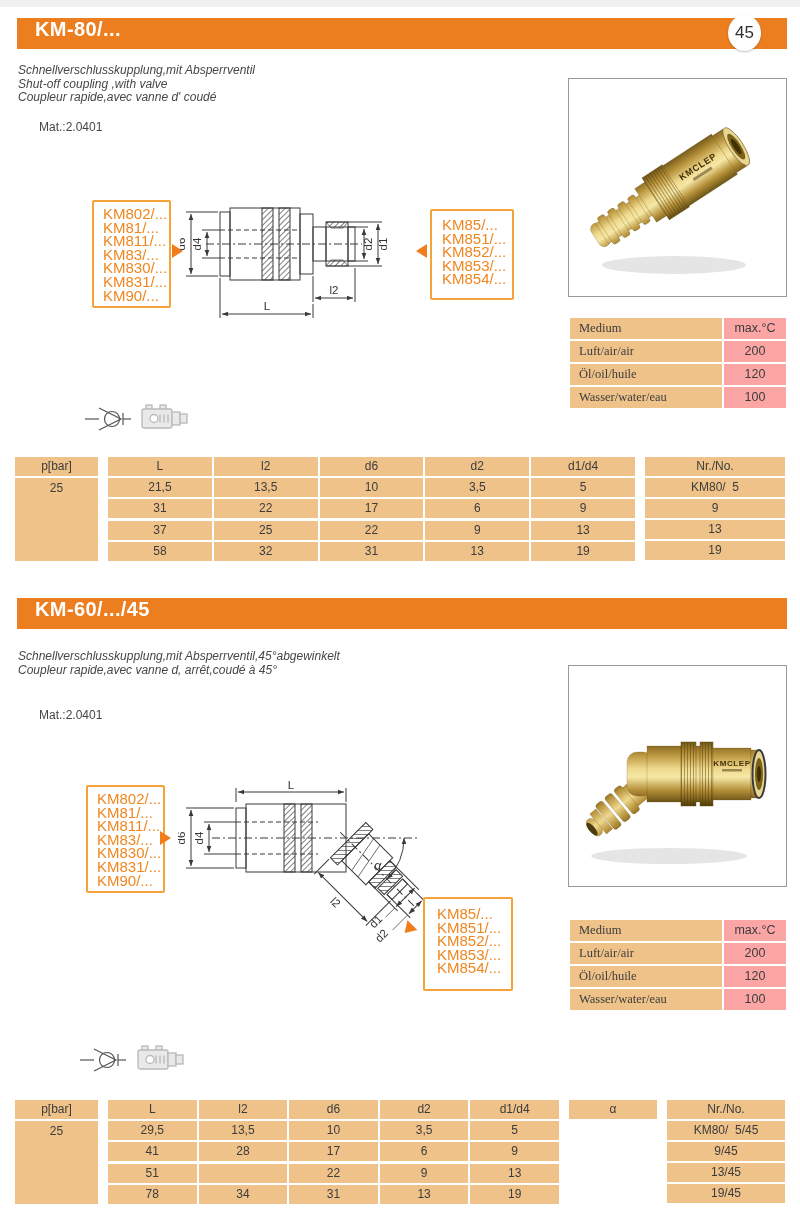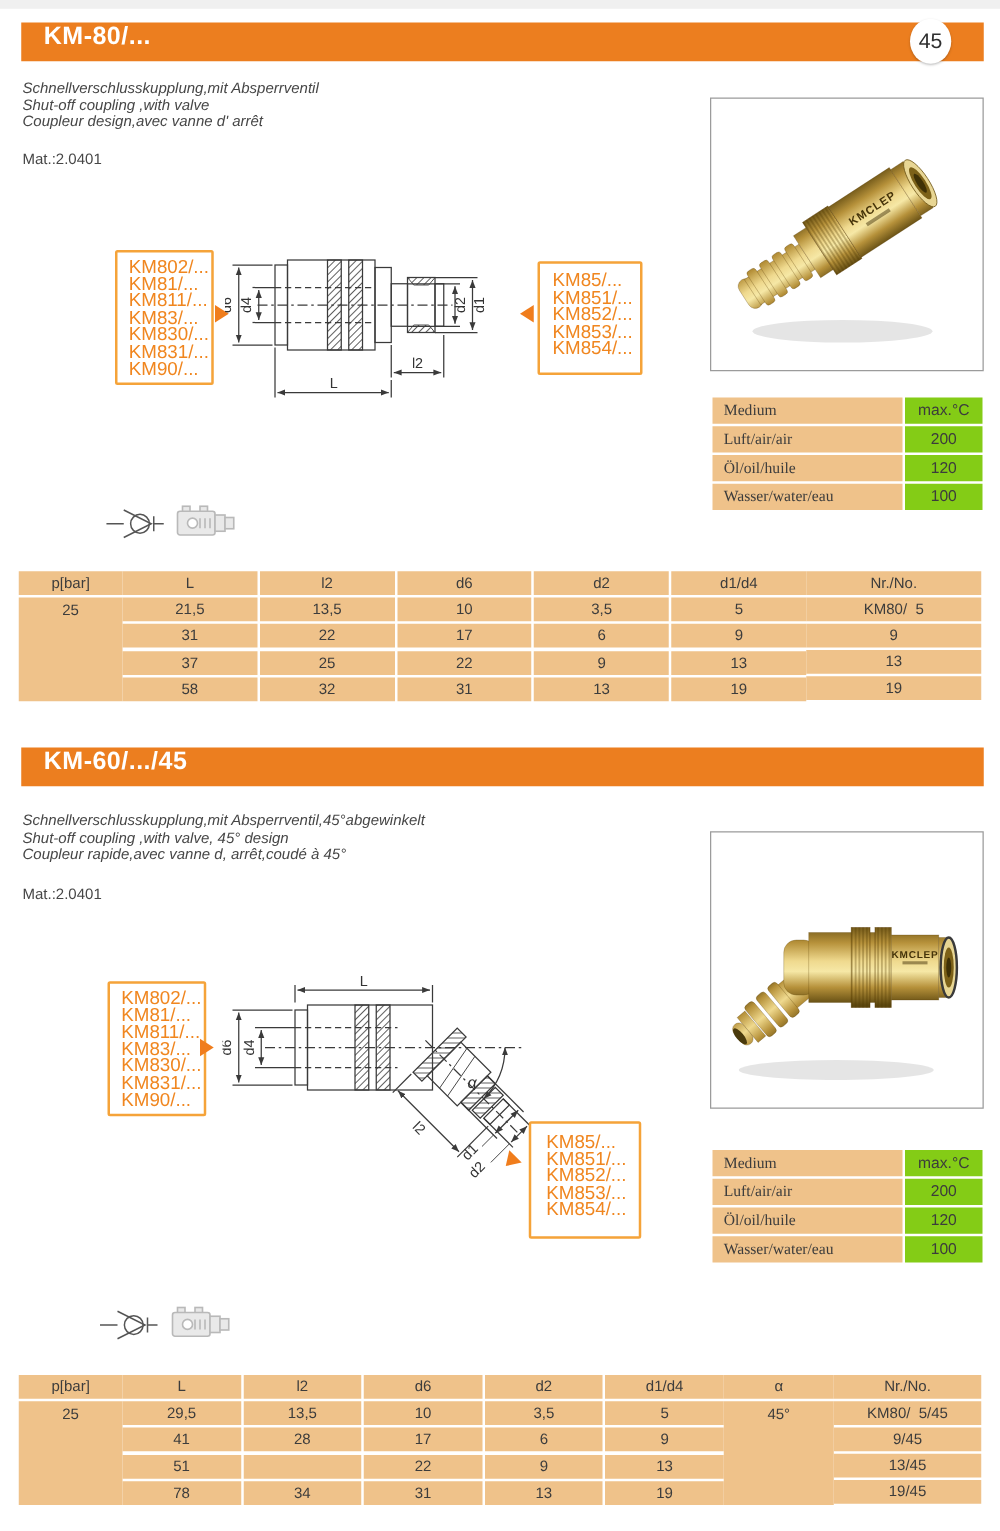--- a/index.html
+++ b/index.html
@@ -6,34 +6,34 @@
   .page{position:relative;width:800px;height:1225px;background:#fff;overflow:hidden;
         font-family:"Liberation Sans",sans-serif;}
   .topstrip{position:absolute;left:0;top:0;width:800px;height:7px;background:#f0f0f0;}
   .bar{position:absolute;left:17px;width:770px;height:31px;background:#ec7e1f;color:#fff;
        display:flex;align-items:flex-start;}
   .bar .t{font-size:20px;font-weight:bold;margin-left:18px;letter-spacing:.4px;}
   .badge{position:absolute;left:728px;top:15px;width:33px;height:36px;background:#fff;
          border-radius:50%;display:flex;align-items:center;justify-content:center;
          font-size:17px;font-weight:normal;color:#2f2f2f;box-shadow:0 1px 2px rgba(0,0,0,.25);}
   .desc{position:absolute;font-size:12px;line-height:13.5px;color:#464646;font-style:italic;}
-  .mat{position:absolute;font-size:12px;color:#464646;}
+  .mat{position:absolute;font-size:12px;color:#464646;margin-left:21px;}
   .photo{position:absolute;background:#fff;border:1px solid #9b9b9b;}
   .modelbox{position:absolute;border:2px solid #f5a339;border-radius:2px;background:#fff;
             color:#f0861f;font-size:15px;line-height:13.6px;}
   .modelbox div{white-space:nowrap;}
   .tri-r{position:absolute;width:0;height:0;border-top:7px solid transparent;
          border-bottom:7px solid transparent;border-left:11px solid #f07d1c;}
   .tri-l{position:absolute;width:0;height:0;border-top:7px solid transparent;
          border-bottom:7px solid transparent;border-right:11px solid #f07d1c;}
   .medium{position:absolute;display:grid;grid-template-columns:152px 62px;gap:2px;
           font-size:12.5px;color:#3c3c3c;}
   .medium .c{background:#efc28a;height:21px;line-height:21px;padding-left:9px;font-family:Liberation Serif, serif;}
-  .medium .v{background:#84cc16;height:21px;line-height:21px;text-align:center;}
-  .dtable{position:absolute;display:flex;gap:0;font-size:12px;color:#3c3c3c;}
+  .medium .v{background:#fca5a5;height:21px;line-height:21px;text-align:center;}
+  .dtable{position:absolute;display:flex;gap:10px;font-size:12px;color:#3c3c3c;}
   .dcell{background:#efc28a;height:19px;line-height:19px;text-align:center;white-space:pre;}
   .pcol,.acol,.nrcol{display:flex;flex-direction:column;gap:2px;}
   .pcol{width:83px;}
   .tall{height:82px !important;padding-top:1px;}
   .main{flex:1;display:grid;grid-template-columns:repeat(5,1fr);gap:2px;}
   svg text{font-family:"Liberation Sans",sans-serif;}
   .draw{position:absolute;}
   .sym{position:absolute;}
 </style>
 </head>
@@ -43,21 +43,21 @@
   <div class="topstrip"></div>
 
   <div class="bar" style="top:18px">
     <span class="t">KM-80/...</span>
   </div>
   <div class="badge">45</div>
 
   <div class="desc" style="left:18px;top:64px">
     <div>Schnellverschlusskupplung,mit Absperrventil</div>
     <div>Shut-off coupling ,with valve</div>
-    <div>Coupleur design,avec vanne d' arrêt</div>
+    <div>Coupleur rapide,avec vanne d' coudé</div>
   </div>
   <div class="mat" style="left:18px;top:120px">Mat.:2.0401</div>
 
   <div class="photo" style="left:568px;top:78px;width:217px;height:217px">
     <svg width="217" height="217" viewBox="0 0 217 217">
       <defs>
         <linearGradient id="g1" gradientUnits="userSpaceOnUse" x1="0" y1="-26" x2="0" y2="26">
           <stop offset="0" stop-color="#6b5316"></stop>
             <stop offset=".22" stop-color="#b6913a"></stop>
           <stop offset=".45" stop-color="#efd98e"></stop>
@@ -235,21 +235,20 @@
       <div class="dcell">19</div>
     </div>
   </div>
 
   <div class="bar" style="top:598px">
     <span class="t">KM-60/.../45</span>
   </div>
 
   <div class="desc" style="left:18px;top:650px">
     <div>Schnellverschlusskupplung,mit Absperrventil,45°abgewinkelt</div>
-    <div>Shut-off coupling ,with valve, 45° design</div>
     <div>Coupleur rapide,avec vanne d, arrêt,coudé à 45°</div>
   </div>
   <div class="mat" style="left:18px;top:708px">Mat.:2.0401</div>
 
   <div class="photo" style="left:568px;top:665px;width:217px;height:220px">
     <svg width="217" height="220" viewBox="0 0 217 220">
       <defs>
         <linearGradient id="g2b" gradientUnits="userSpaceOnUse" x1="0" y1="74" x2="0" y2="138">
           <stop offset="0" stop-color="#6b5316"></stop>
             <stop offset=".22" stop-color="#b6913a"></stop>
@@ -438,21 +437,20 @@
       <div class="dcell">9</div>
       <div class="dcell">13</div>
       <div class="dcell">78</div>
       <div class="dcell">34</div>
       <div class="dcell">31</div>
       <div class="dcell">13</div>
       <div class="dcell">19</div>
     </div>
     <div class="acol" style="width:88px">
       <div class="dcell">α</div>
-      <div class="dcell tall">45°</div>
     </div>
     <div class="nrcol" style="width:118px">
       <div class="dcell">Nr./No.</div>
       <div class="dcell">KM80/  5/45</div>
       <div class="dcell">9/45</div>
       <div class="dcell">13/45</div>
       <div class="dcell">19/45</div>
     </div>
   </div>
 </div>

